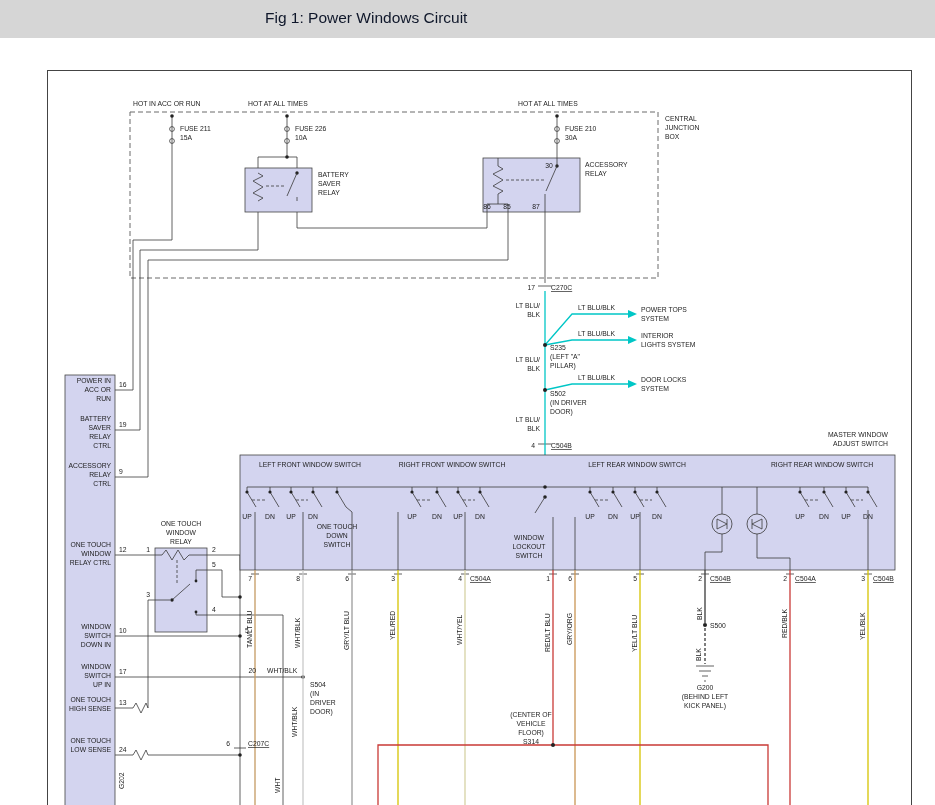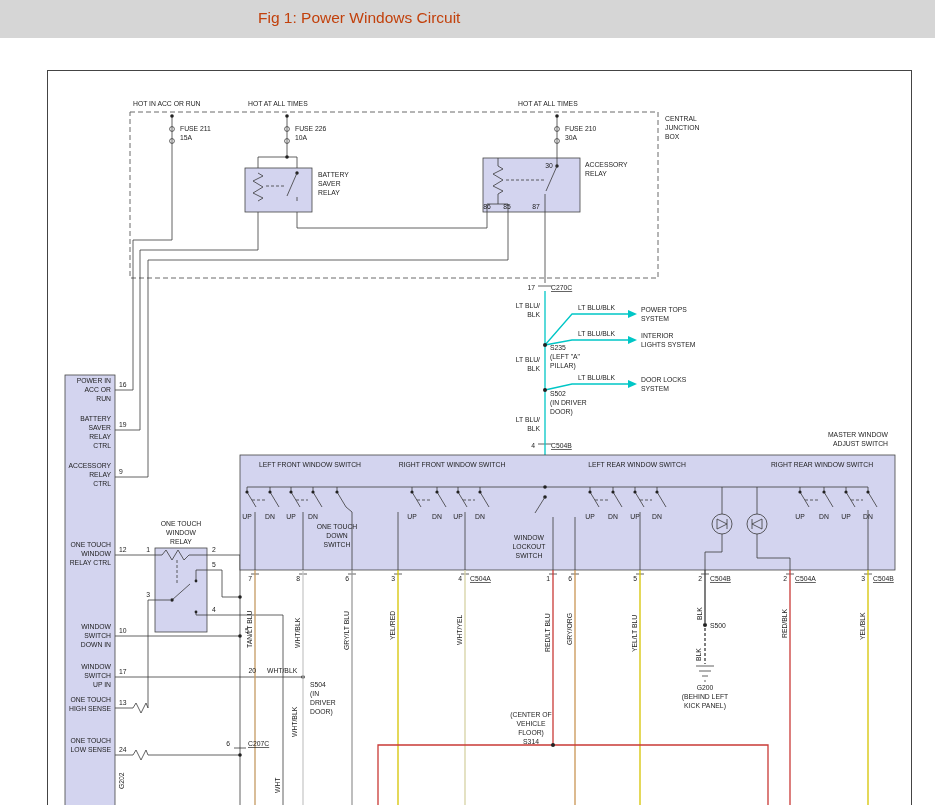--- a/index.html
+++ b/index.html
@@ -1,18 +1,18 @@
 <!DOCTYPE html>
 <html style="--panel: #d3d4ef; --cyan: #00c6c6; --tan: #c49a62; --white_wire: #c9c9c9; --gray_wire: #9b9b9b; --yellow: #d6c300; --pale_yellow: #d6d2a4; --red: #c93a36; --orange: #c99554; --black_wire: #3a3a3a;"><head>
 <meta charset="utf-8">
 <style>
   html,body{margin:0;padding:0;background:#fff;}
   .page{position:relative;width:935px;height:805px;overflow:hidden;background:#fff;font-family:"Liberation Sans",sans-serif;}
   .header{position:absolute;top:0;left:0;width:935px;height:38px;background:#d6d6d6;}
-  .header .title{position:absolute;left:258px;top:9px;font-size:15.5px;color:#c2410c;}
+  .header .title{position:absolute;left:265px;top:9px;font-size:15.5px;color:#0f172a;}
   svg{position:absolute;top:0;left:0;}
   svg text{font-family:"Liberation Sans",sans-serif;font-size:6.8px;fill:#1c1c1c;}
   .e{text-anchor:end}.m{text-anchor:middle}
   .u{text-decoration:underline}
   .wk{stroke:#3a3a3a;stroke-width:.8;fill:none}
   .dsh{stroke-dasharray:3,2}
   .box{fill:var(--panel);stroke:#444;stroke-width:.8}
   .cjb{fill:none;stroke:#6a6a6a;stroke-width:1;stroke-dasharray:5,3}
   .frame{fill:none;stroke:#444;stroke-width:1}
   .dot{fill:#222;stroke:none}

